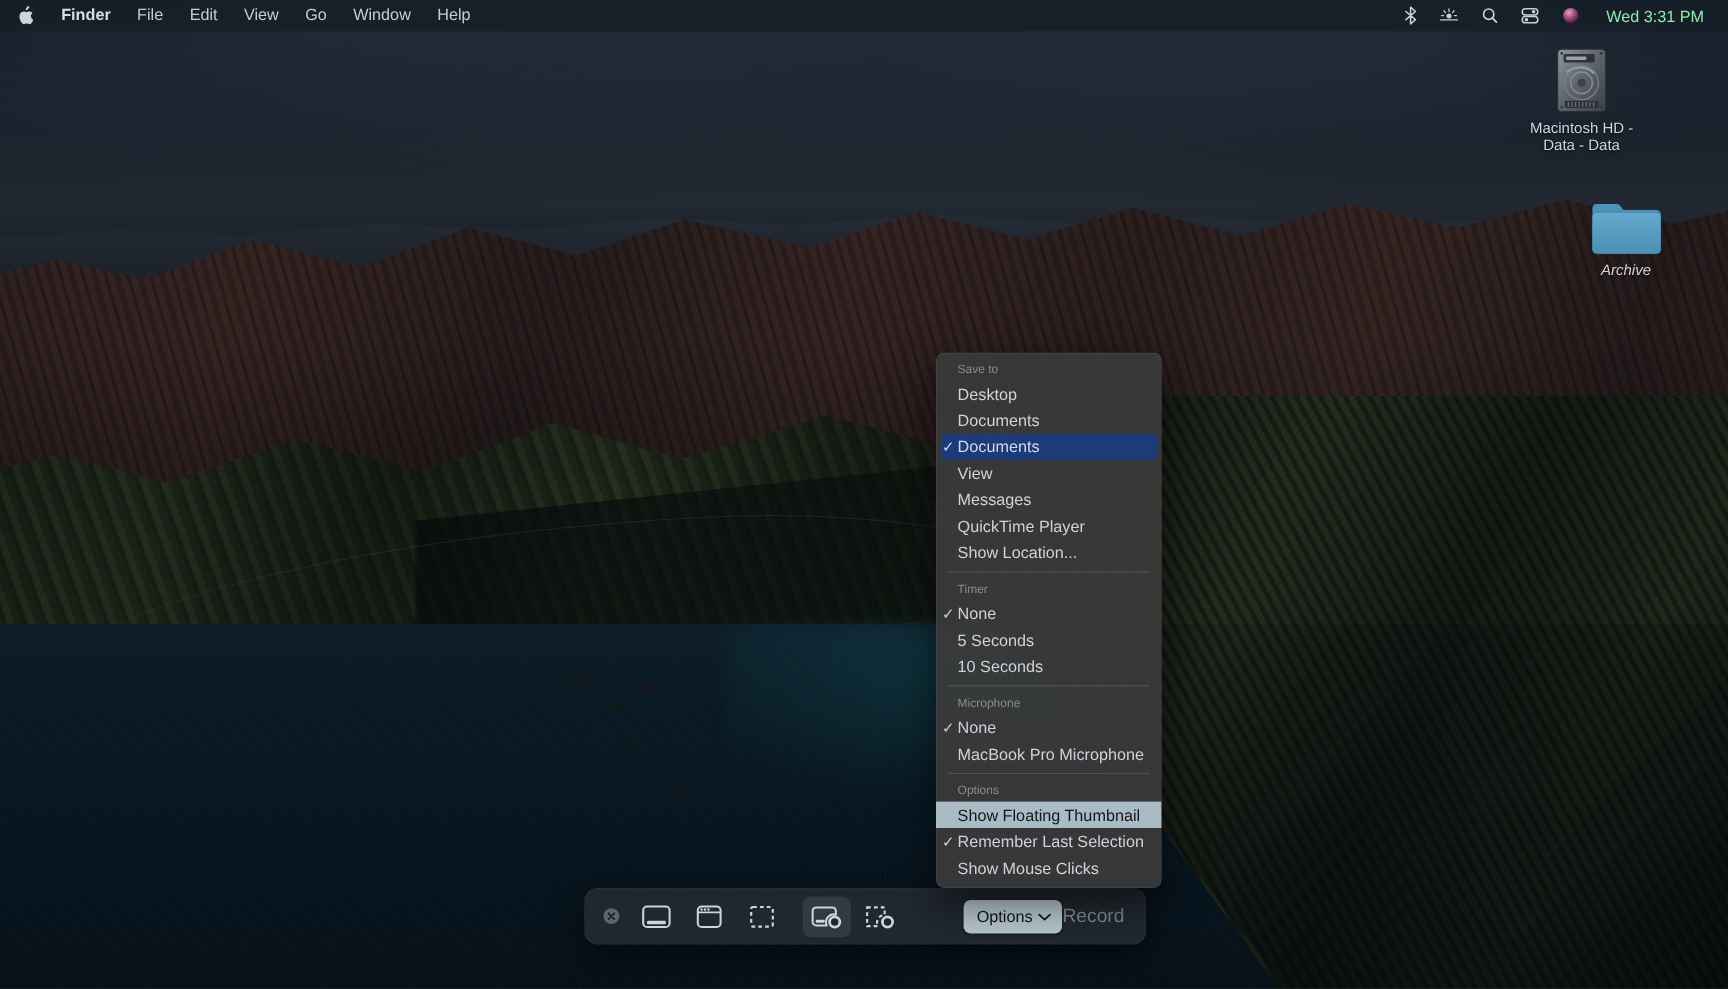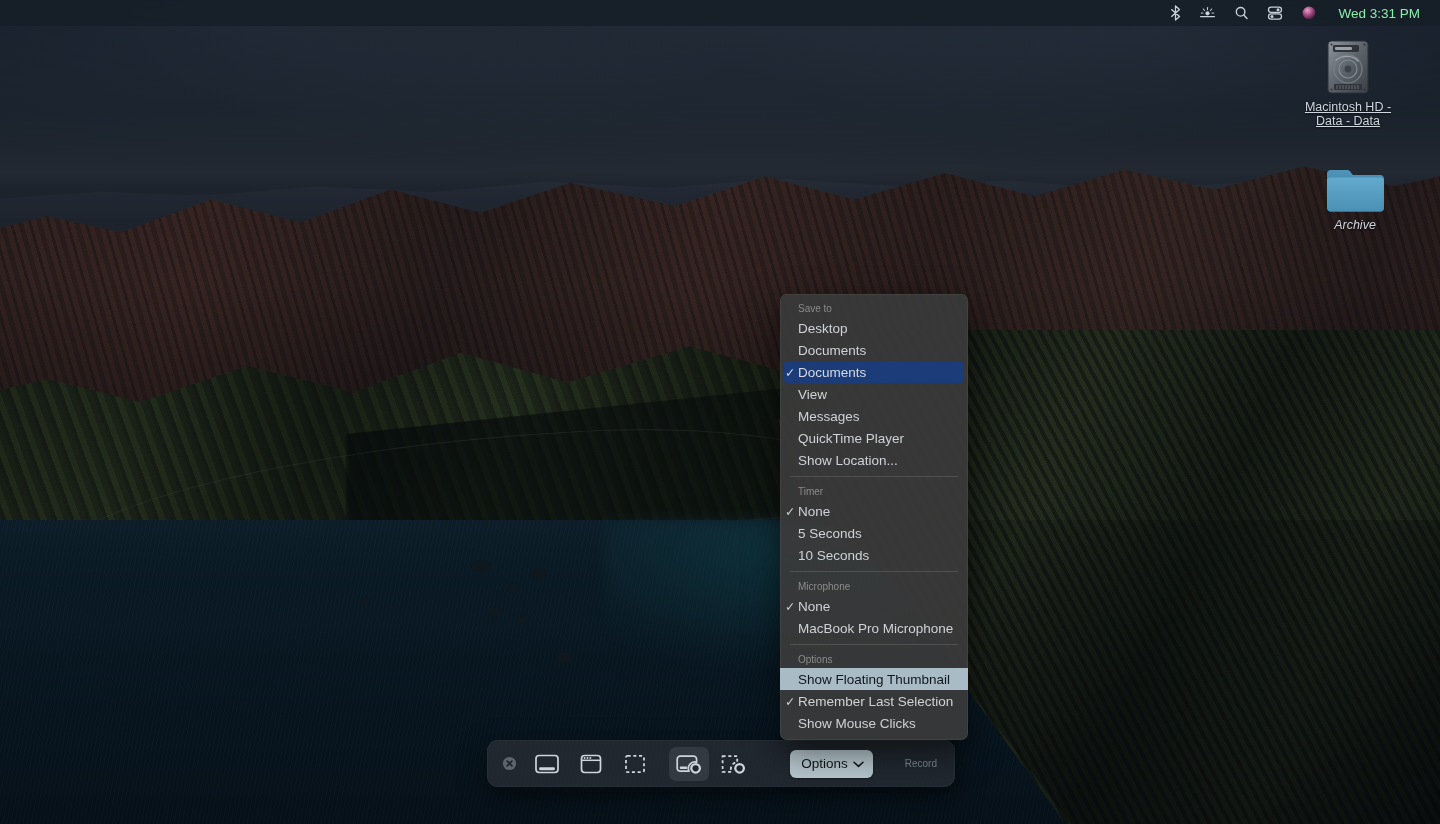--- a/index.html
+++ b/index.html
@@ -224,22 +224,22 @@
   .tb-btn.active{ background:rgba(255,255,255,.085); }
   .tb-sep{ width:10px; }
   .tb-right{ margin-left:auto; display:flex; align-items:center; height:100%; }
   .tb-options{
     height:28px; padding:0 9px 0 11px; margin-right:0;
     background:#b6c6cd; color:#10161b;
     border-radius:6px; display:flex; align-items:center; gap:5px;
     font-size:13.5px; box-shadow:0 1px 2px rgba(0,0,0,.35);
   }
   .tb-record{
-    height:28px; padding:0 18px 0 32px;
-    color:#7e8891; font-size:10px; display:flex; align-items:center;
+    height:28px; padding:0 18px 0 0;
+    color:#7e8891; font-size:16px; display:flex; align-items:center;
   }
   svg.tbi{ display:block; }
   svg.tbi * { vector-effect:non-scaling-stroke; }
 </style>
 </head>
 <body>
 
 <div id="desktop">
   <div class="wp wp-sky"></div>
   <div class="ridge-far"></div>
@@ -262,20 +262,34 @@
   <div class="rock" style="left:505px;top:583px;width:14px;height:10px;"></div>
   <div class="rock" style="left:530px;top:568px;width:18px;height:11px;"></div>
   <div class="rock" style="left:487px;top:607px;width:16px;height:10px;"></div>
   <div class="rock" style="left:516px;top:616px;width:12px;height:8px;"></div>
   <div class="rock" style="left:556px;top:652px;width:17px;height:11px;"></div>
   <div class="rock" style="left:360px;top:598px;width:10px;height:7px;"></div>
   <div class="dim"></div>
 </div>
 
 <div id="menubar">
+  <div class="mb-left">
+    <span class="apple ic">
+      <svg width="14" height="16" viewBox="0 0 14 16" aria-hidden="true">
+        <path fill="#ccd5dd" d="M9.6 2.3c.5-.6.9-1.5.8-2.3-.8 0-1.7.5-2.2 1.2-.5.6-.9 1.5-.8 2.3.9.02 1.7-.5 2.2-1.2zM11.6 8.6c0-1.7 1.4-2.6 1.5-2.6-0.8-1.2-2.1-1.4-2.5-1.4-1.1-.1-2.1.6-2.6.6-.6 0-1.4-.6-2.3-.6-1.2 0-2.3.7-2.9 1.8-1.2 2.1-.3 5.3.9 7 .6.9 1.3 1.8 2.2 1.8.9 0 1.2-.6 2.3-.6 1.1 0 1.3.6 2.3.6 1 0 1.6-.9 2.2-1.7.7-1 1-1.9 1-2-.02-.01-1.9-.8-1.9-2.9z"></path>
+      </svg>
+    </span>
+    <span class="mb-item bold">Finder</span>
+    <span class="mb-item">File</span>
+    <span class="mb-item">Edit</span>
+    <span class="mb-item">View</span>
+    <span class="mb-item">Go</span>
+    <span class="mb-item">Window</span>
+    <span class="mb-item">Help</span>
+  </div>
 
   <div class="mb-right">
     <span class="mb-ic ic">
       <svg width="11" height="16" viewBox="0 0 11 16" aria-hidden="true">
         <path fill="none" stroke="#c7d0d9" stroke-width="1.3" stroke-linejoin="round" stroke-linecap="round" d="M5.5 1v14l4-3.6L1.6 4.6M1.6 11.4l7.9-6.8L5.5 1"></path>
       </svg>
     </span>
     <span class="mb-ic ic">
       <svg width="17" height="16" viewBox="0 0 17 16" aria-hidden="true">
         <g stroke="#c7d0d9" stroke-width="1.1" stroke-linecap="round">
@@ -312,21 +326,21 @@
             <stop offset="100%" stop-color="#2d1530"></stop>
           </radialGradient>
         </defs>
         <circle cx="8" cy="8" r="6.4" fill="url(#sirig)"></circle>
       </svg>
     </span>
     <span class="mb-clock">Wed 3:31 PM</span>
   </div>
 </div>
 
-<div class="desk-icon" style="left:1300px;top:34px;text-decoration:underline;">
+<div class="desk-icon" style="left:1270px;top:34px;">
   <div class="glyph">
     <svg width="56" height="58" viewBox="0 0 56 58" aria-hidden="true">
       <defs>
         <linearGradient id="hdg" x1="0" y1="0" x2="1" y2="1">
           <stop offset="0%" stop-color="#8f969d"></stop>
           <stop offset="48%" stop-color="#5d646b"></stop>
           <stop offset="100%" stop-color="#3b4046"></stop>
         </linearGradient>
       </defs>
       <rect x="8" y="3" width="40" height="52" rx="3.5" fill="url(#hdg)" stroke="#2b3035" stroke-width="1"></rect>

